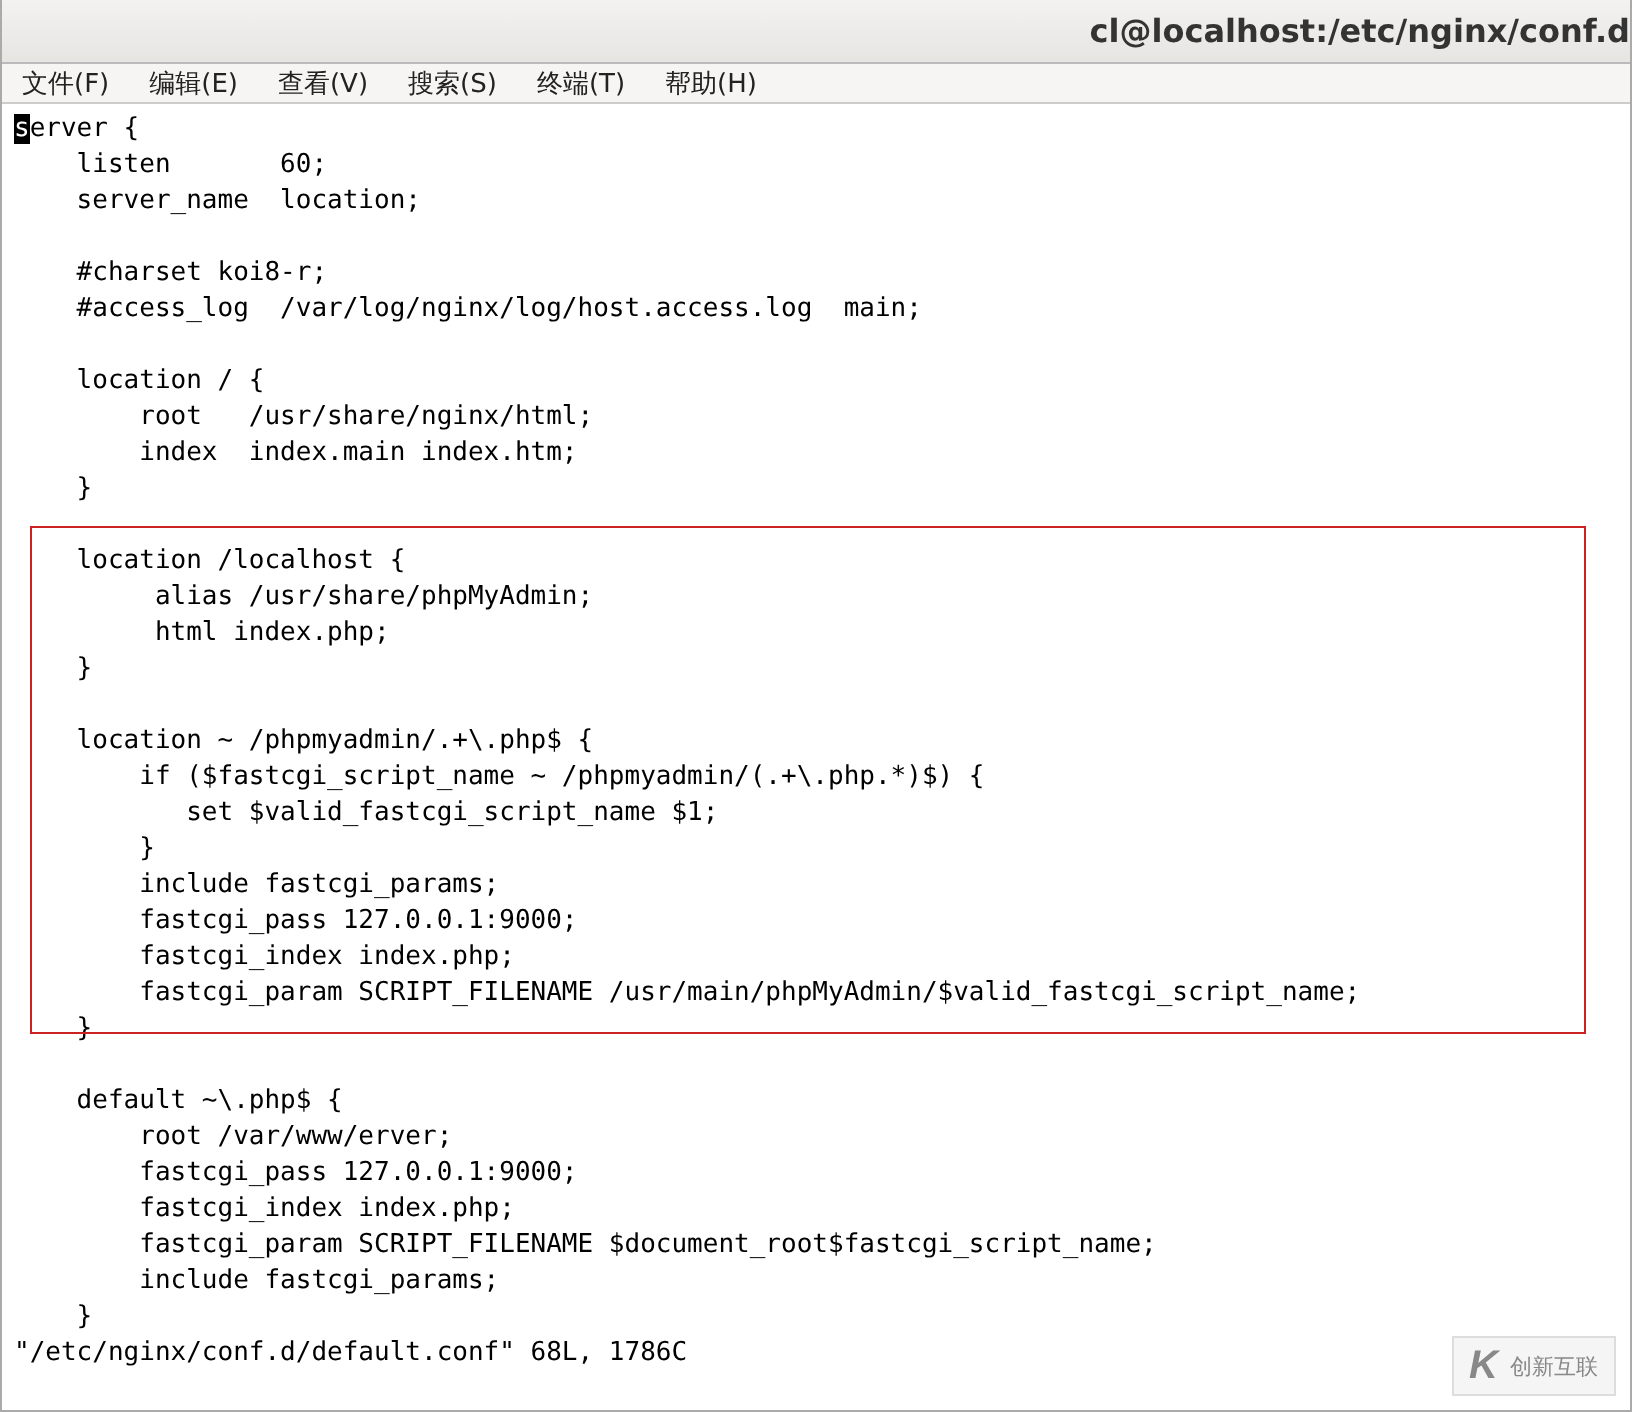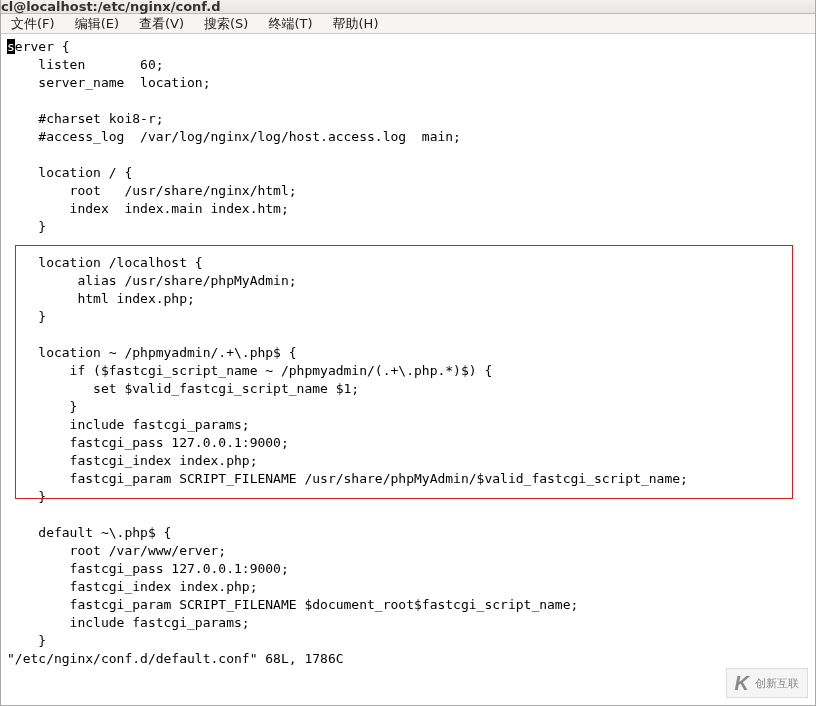--- a/index.html
+++ b/index.html
@@ -17,27 +17,27 @@
     border-right: 1px solid #aaa;
     border-bottom: 1px solid #aaa;
     height: 100%;
     display: flex;
     flex-direction: column;
     background: #fff;
   }
   .titlebar {
     background: linear-gradient(#f3f2f1, #e7e5e2);
     border-bottom: 1px solid #bbb;
-    height: 14px;
+    height: 32px;
     display: flex;
     align-items: center;
-    justify-content: flex-start;
+    justify-content: flex-end;
     color: #333;
     font-family: "DejaVu Sans", Arial, sans-serif;
-    font-size: 13px;
+    font-size: 16px;
     font-weight: bold;
   }
   .menubar {
     background: #f7f5f3;
     border-bottom: 1px solid #ccc;
     height: 20px;
     display: flex;
     align-items: center;
     padding: 0 6px;
     gap: 12px;
@@ -127,21 +127,21 @@
 <span>         html index.php;</span>
 <span>    }</span>
 <span></span>
 <span>    location ~ /phpmyadmin/.+\.php$ {</span>
 <span>        if ($fastcgi_script_name ~ /phpmyadmin/(.+\.php.*)$) {</span>
 <span>           set $valid_fastcgi_script_name $1;</span>
 <span>        }</span>
 <span>        include fastcgi_params;</span>
 <span>        fastcgi_pass 127.0.0.1:9000;</span>
 <span>        fastcgi_index index.php;</span>
-<span>        fastcgi_param SCRIPT_FILENAME /usr/share/phpMyAdmin/$valid_fastcgi_script_name;</span>
+<span>        fastcgi_param SCRIPT_FILENAME /usr/main/phpMyAdmin/$valid_fastcgi_script_name;</span>
 <span>    }</span>
 <span></span>
 <span>    default ~\.php$ {</span>
 <span>        root /var/www/erver;</span>
 <span>        fastcgi_pass 127.0.0.1:9000;</span>
 <span>        fastcgi_index index.php;</span>
 <span>        fastcgi_param SCRIPT_FILENAME $document_root$fastcgi_script_name;</span>
 <span>        include fastcgi_params;</span>
 <span>    }</span>
 <span>"/etc/nginx/conf.d/default.conf" 68L, 1786C</span>

